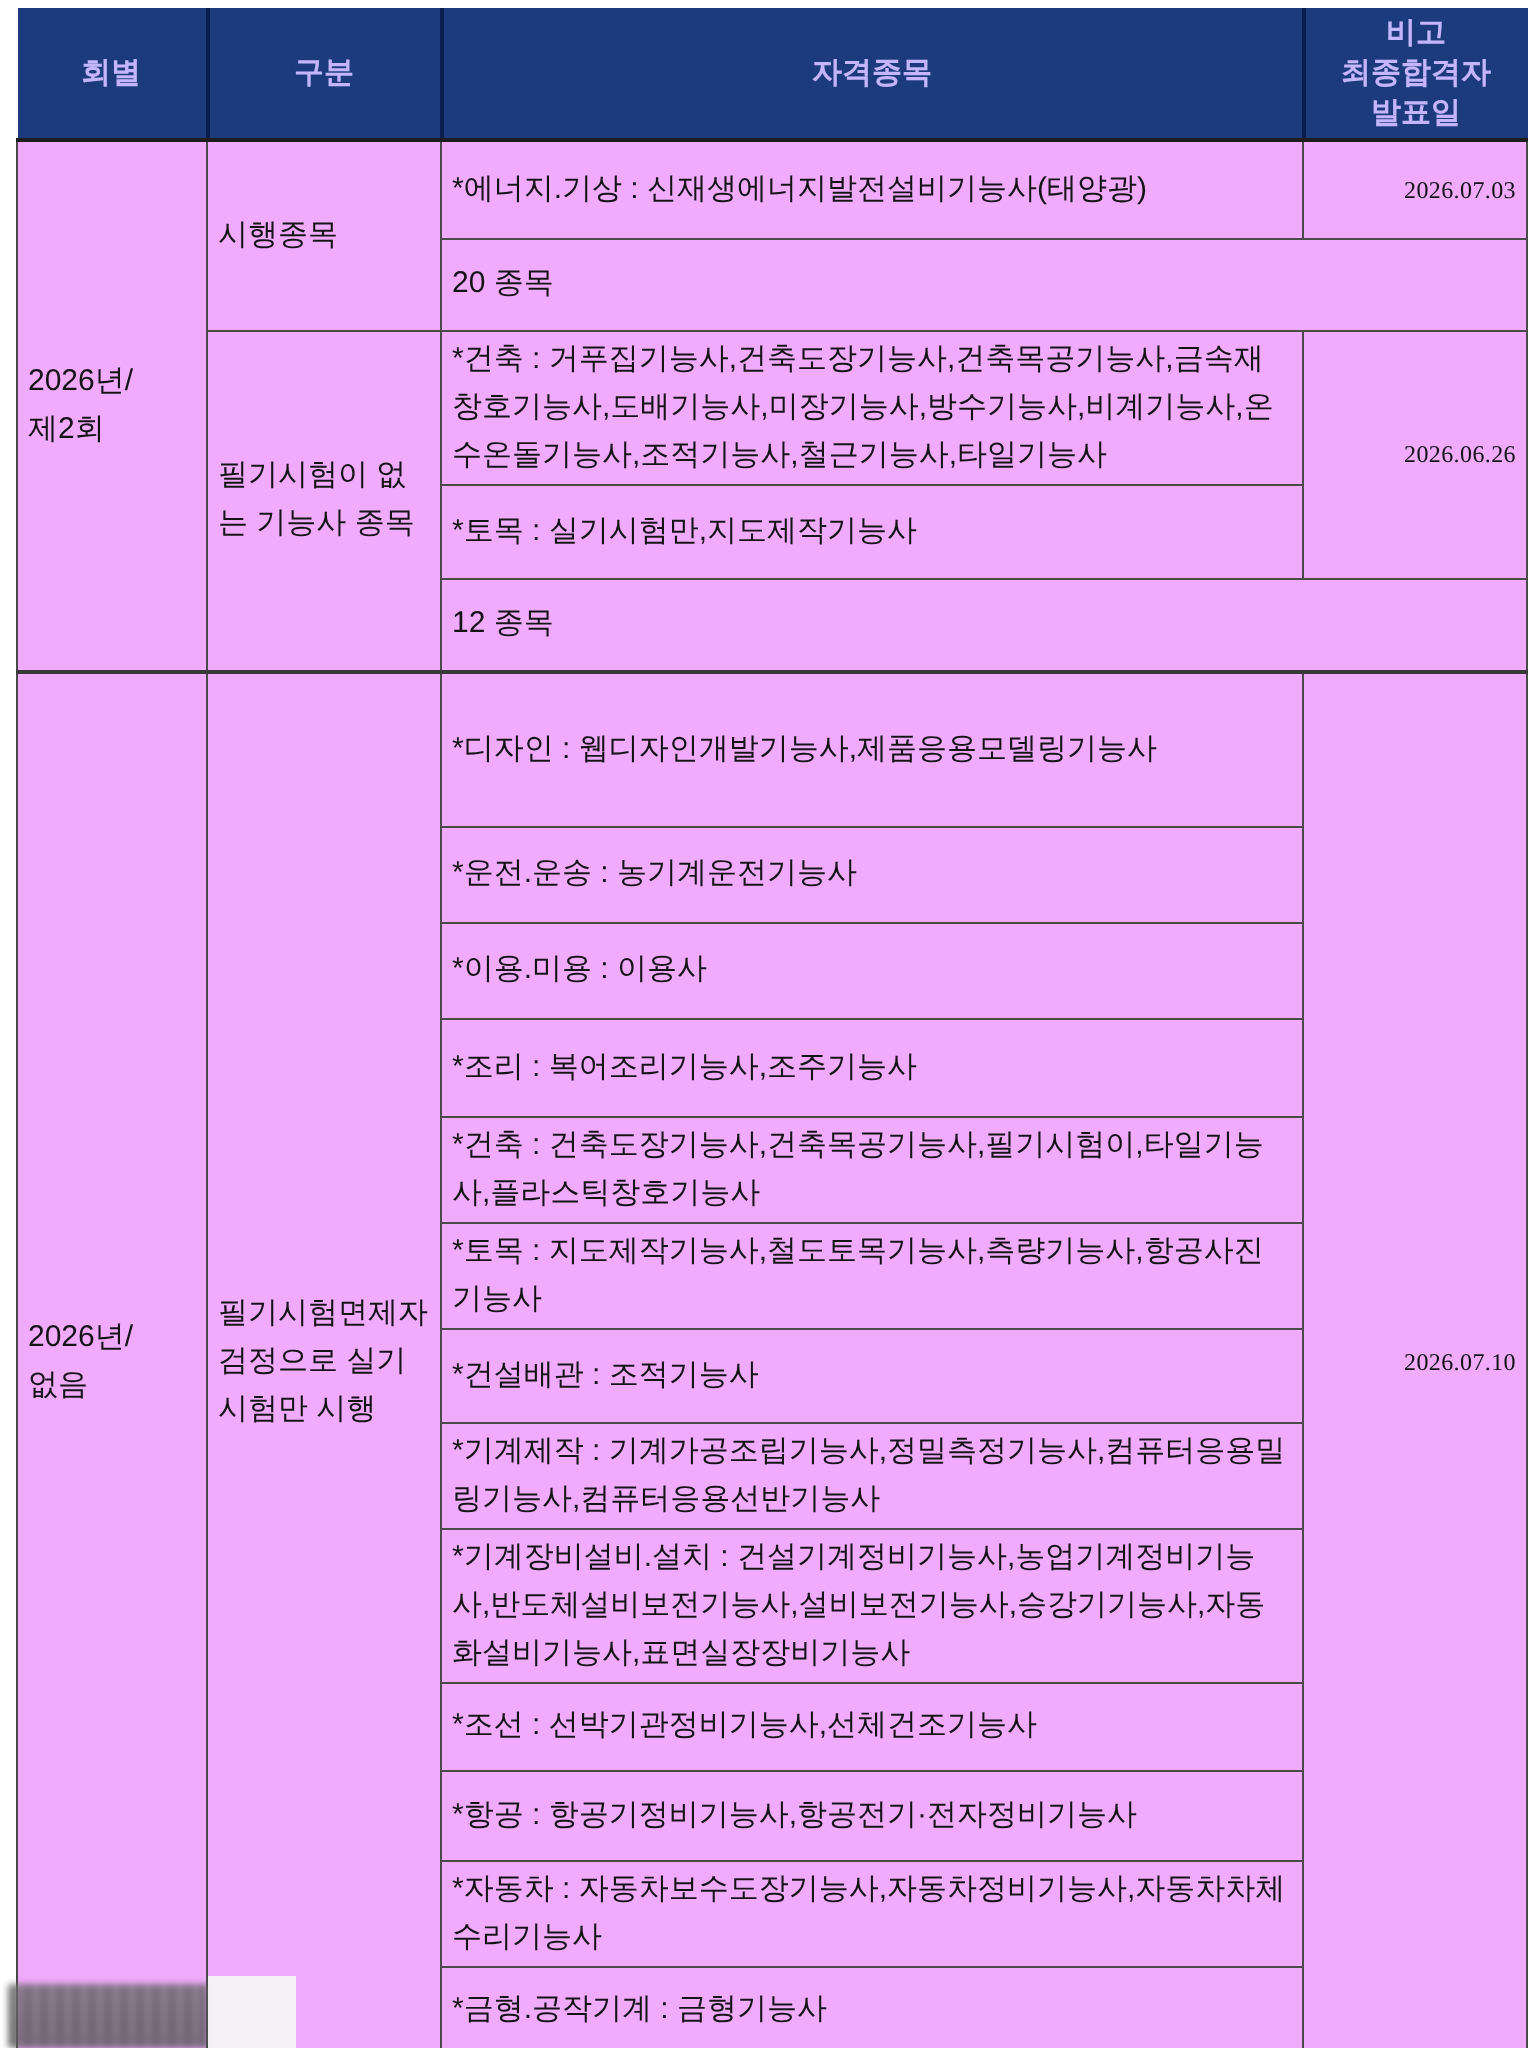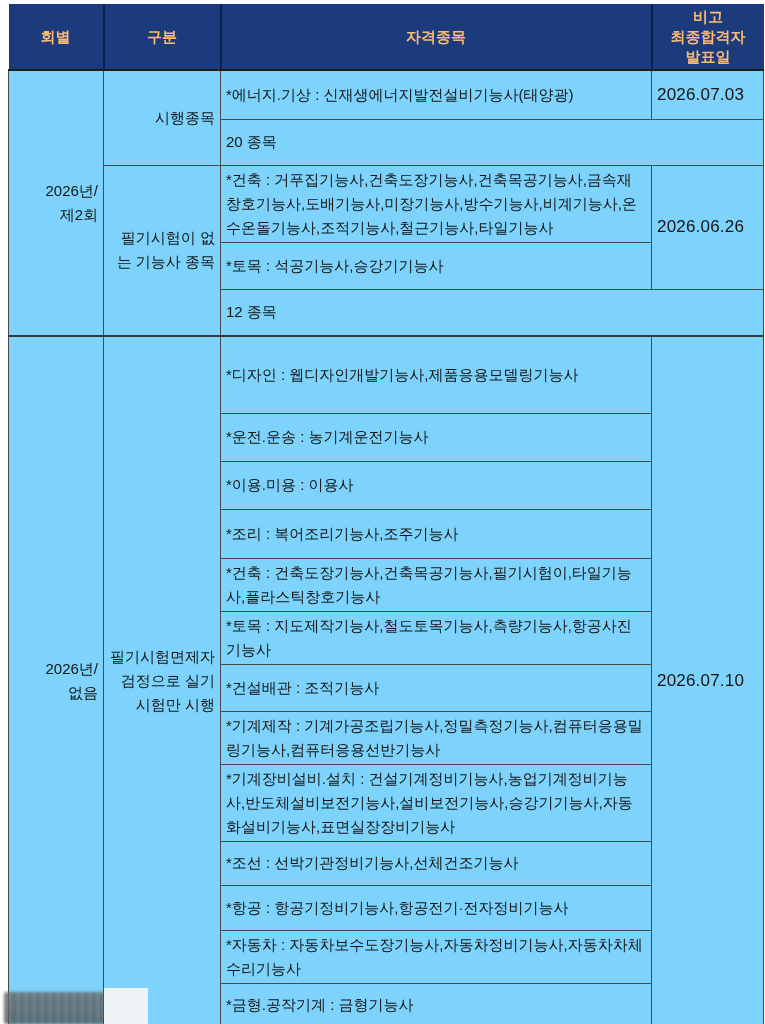--- a/index.html
+++ b/index.html
@@ -6,38 +6,38 @@
   body{
     width:765px;height:1024px;background:#ffffff;position:relative;
     font-family:"Liberation Sans","DejaVu Sans",sans-serif;
     overflow:hidden;
   }
   .table-wrap{position:absolute;top:4px;left:8px;width:755px;}
   table{border-collapse:collapse;width:100%;table-layout:fixed;}
 
   
   thead th{
-    background:#1b3b7c;color:#fdba74;font-weight:bold;font-size:15px;
+    background:#1b3b7c;color:#c4b5fd;font-weight:bold;font-size:15px;
     vertical-align:middle;line-height:20px;
     border-left:2px solid #0a1f4d;border-bottom:2.5px solid #1d1d1d;
     padding:2px 2px;
   }
   thead th:first-child{border-left:none;}
 
   
   td{
     border:1.5px solid #4a4a4a;
     font-size:15px;color:#141414;line-height:24px;
     padding:2px 5px;vertical-align:middle;
     word-break:break-all;
-    background:#7dd3fc;
+    background:#f0abfc;
   }
-  td.c-hoebyeol,td.c-gubun{text-align:right;}
+  td.c-hoebyeol,td.c-gubun{text-align:left;}
   td.c-jagyeok,td.c-count{text-align:left;}
-  td.c-bigo{text-align:left;font-size:17px;letter-spacing:0.2px;}
+  td.c-bigo{text-align:right;font-size:12px;letter-spacing:0.2px;font-family:Liberation Serif, serif;}
 
   tr.section-start td{border-top:2.5px solid #383838;}
 
   
   .wm-gray{
     position:absolute;left:4px;top:992px;width:100px;height:32px;
     background:
       repeating-linear-gradient(90deg,#8f8f8f 0 4px,#b5b5b5 4px 8px),
       linear-gradient(#a5a5a5,#8a8a8a);
     background-blend-mode:multiply;
@@ -84,21 +84,21 @@
       </tr>
       <tr style="height:46px">
         <td class="c-count" colspan="2">20 종목</td>
       </tr>
       <tr style="height:75px">
         <td class="c-gubun" rowspan="3">필기시험이 없는 기능사 종목</td>
         <td class="c-jagyeok">*건축 : 거푸집기능사,건축도장기능사,건축목공기능사,금속재창호기능사,도배기능사,미장기능사,방수기능사,비계기능사,온수온돌기능사,조적기능사,철근기능사,타일기능사</td>
         <td class="c-bigo" rowspan="2">2026.06.26</td>
       </tr>
       <tr style="height:47px">
-        <td class="c-jagyeok">*토목 : 석공기능사,승강기기능사</td>
+        <td class="c-jagyeok">*토목 : 실기시험만,지도제작기능사</td>
       </tr>
       <tr style="height:47px">
         <td class="c-count" colspan="2">12 종목</td>
       </tr>
 
       <tr class="section-start" style="height:77px">
         <td class="c-hoebyeol" rowspan="13">
           <div>2026년/</div>
           <div>없음</div>
         </td>

